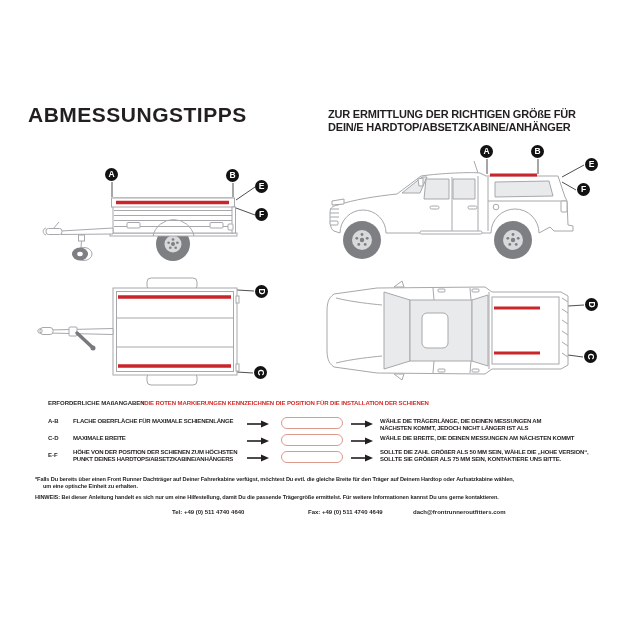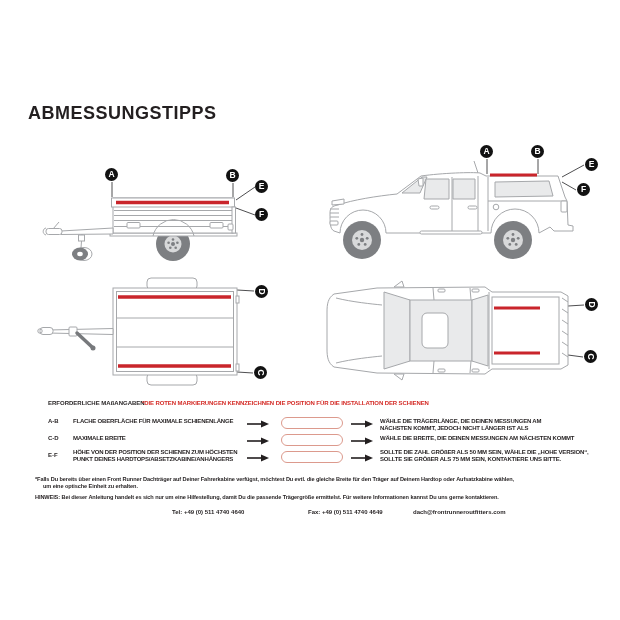--- a/index.html
+++ b/index.html
@@ -3,21 +3,21 @@
 <meta charset="utf-8">
 <style>
   * { margin:0; padding:0; box-sizing:border-box; }
   html,body { background:#ffffff; }
   .page {
     position:relative; width:620px; height:620px; overflow:hidden;
     background:#fff; color:#231f20;
     font-family:"Liberation Sans", sans-serif; font-weight:bold;
   }
   .abs { position:absolute; }
-  .title { left:28px; top:104px; font-size:18px; letter-spacing:.5px; line-height:1; }
+  .title { left:28px; top:104px; font-size:21px; letter-spacing:.5px; line-height:1; }
   .subtitle { left:328px; top:108px; font-size:11px; line-height:12.5px; letter-spacing:-.2px; white-space:pre-line; }
   figure.diag { position:absolute; }
   svg .ln   { stroke:#a6a8ab; fill:none; stroke-width:1; }
   svg .fw   { stroke:#a6a8ab; fill:#ffffff; stroke-width:1; }
   svg .win  { stroke:#a6a8ab; fill:#e9eaeb; stroke-width:1; }
   svg .red  { stroke:#c9252b; }
   svg .lead { stroke:#3a3a3c; stroke-width:.9; fill:none; }
   svg .wheel{ fill:#7d7f82; stroke:none; }
   svg .hub  { fill:#d8d9da; stroke:none; }
   .badge {
@@ -40,20 +40,22 @@
   .hinweis  { left:35px; top:494px; width:570px; font-size:5.6px; letter-spacing:-.1px; }
   .contact-item { position:absolute; top:509px; font-size:6px; }
   .tel { left:172px; } .fax { left:308px; } .email { left:413px; }
 </style>
 </head>
 <body>
 
 <div class="page">
 
   <h1 class="abs title">ABMESSUNGSTIPPS</h1>
+  <div class="abs subtitle">ZUR ERMITTLUNG DER RICHTIGEN GRÖßE FÜR
+DEIN/E HARDTOP/ABSETZKABINE/ANHÄNGER</div>
 
   <figure class="diag" style="left:33px; top:152px;">
     <svg width="265" height="135" viewBox="0 0 265 135">
       <g>
         <line class="lead" x1="79" y1="30" x2="79" y2="45"></line>
         <line class="lead" x1="200" y1="31" x2="200" y2="45"></line>
         <line class="lead" x1="222" y1="35" x2="203" y2="48"></line>
         <line class="lead" x1="222" y1="63" x2="203" y2="56"></line>
       </g>
       <g>

